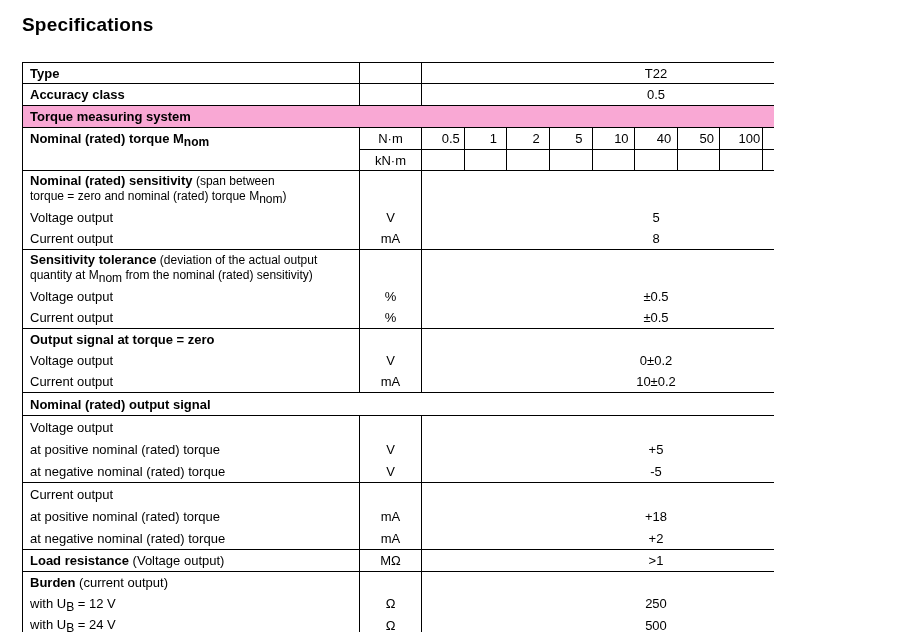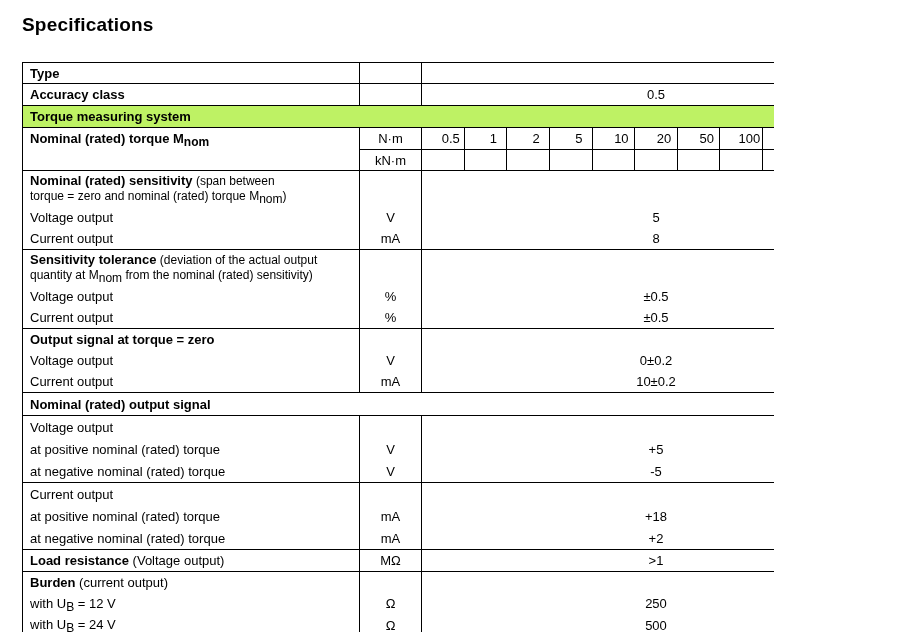--- a/index.html
+++ b/index.html
@@ -40,49 +40,50 @@
 <div class="page">
 
   <div class="title">Specifications</div>
 
   <div class="spec-table">
 
     <div class="block">
       <div class="row h20">
         <div class="c-label b">Type</div>
         <div class="c-unit"></div>
+        <div class="c-value">T22</div>
       </div>
     </div>
 
     <div class="block">
       <div class="row">
         <div class="c-label b">Accuracy class</div>
         <div class="c-unit"></div>
         <div class="c-value">0.5</div>
       </div>
     </div>
 
     <div class="block">
-      <div class="band" style="background: #bef264;">Torque measuring system</div>
+      <div class="band" style="background: #f9a8d4;">Torque measuring system</div>
     </div>
 
     <div class="block">
       <div class="row" style="height:42px;">
         <div class="c-label top">
           <span class="b"><span>Nominal (rated) torque M</span><span class="sub">nom</span></span>
         </div>
         <div class="t-right">
           <div class="t-line">
             <div class="t-unit">N·m</div>
             <div class="t-cell">0.5</div>
             <div class="t-cell">1</div>
             <div class="t-cell">2</div>
             <div class="t-cell">5</div>
             <div class="t-cell">10</div>
-            <div class="t-cell">20</div>
+            <div class="t-cell">40</div>
             <div class="t-cell">50</div>
             <div class="t-cell">100</div>
             <div class="t-cell">200</div>
             <div class="t-cell">500</div>
             <div class="t-cell"></div>
           </div>
           <div class="t-line">
             <div class="t-unit">kN·m</div>
             <div class="t-cell"></div>
             <div class="t-cell"></div>

